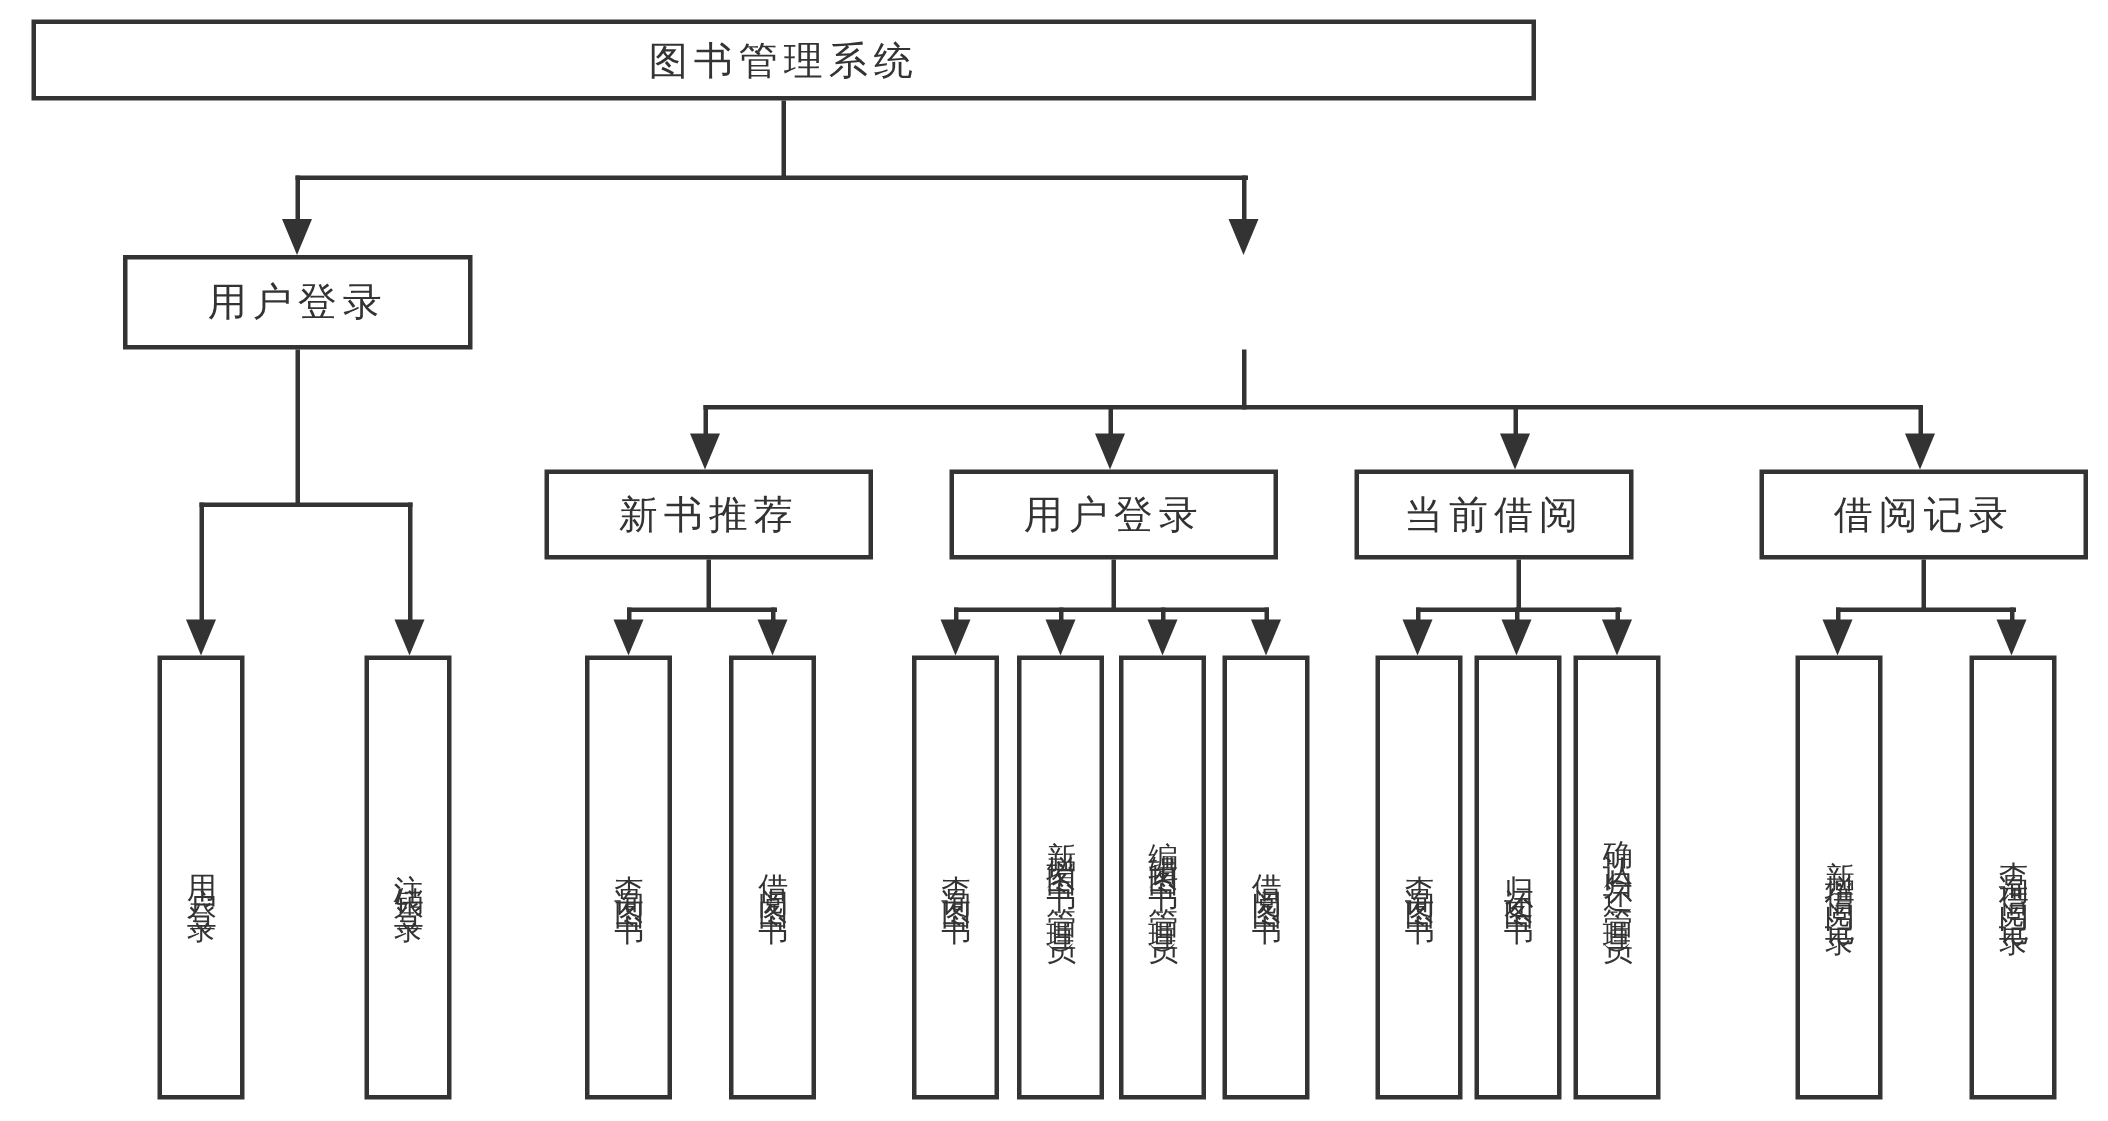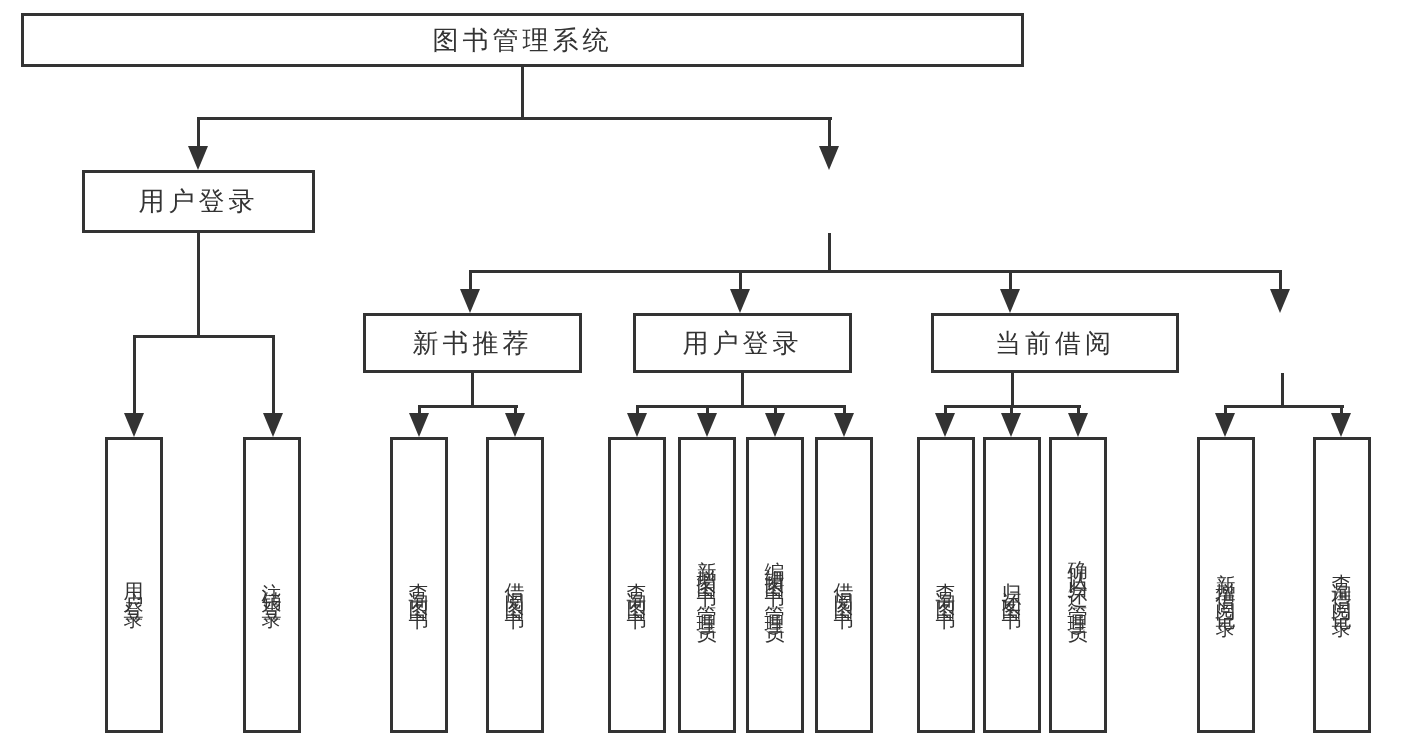--- a/index.html
+++ b/index.html
@@ -44,22 +44,25 @@
   <div class="hnode" style="left:82px;top:170px;width:233px;height:63px;">
     <span>用户登录</span>
   </div>
 
   <div class="hnode" style="left:363px;top:313px;width:219px;height:60px;">
     <span>新书推荐</span>
   </div>
   <div class="hnode" style="left:633px;top:313px;width:219px;height:60px;">
     <span>用户登录</span>
   </div>
-  <div class="hnode" style="left:931px;top:313px;width:248px;height:60px;">
+  <div class="hnode" style="left:903px;top:313px;width:186px;height:60px;">
     <span>当前借阅</span>
+  </div>
+  <div class="hnode" style="left:1173px;top:313px;width:219px;height:60px;">
+    <span>借阅记录</span>
   </div>
 
   <div class="vnode" style="left:105px;">
     <span>用户登录</span>
   </div>
   <div class="vnode" style="left:243px;">
     <span>注销登录</span>
   </div>
 
   <div class="vnode" style="left:390px;">

